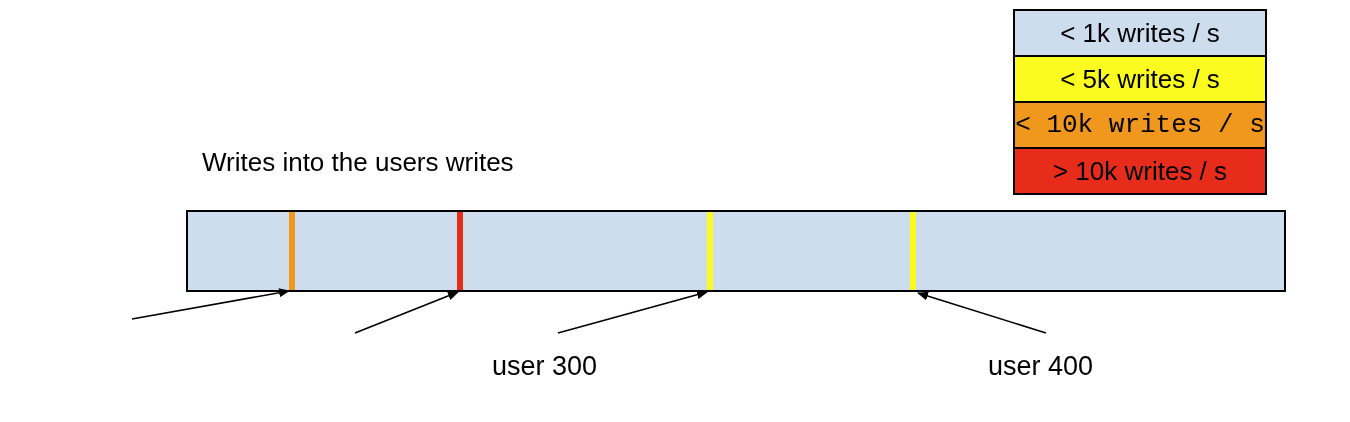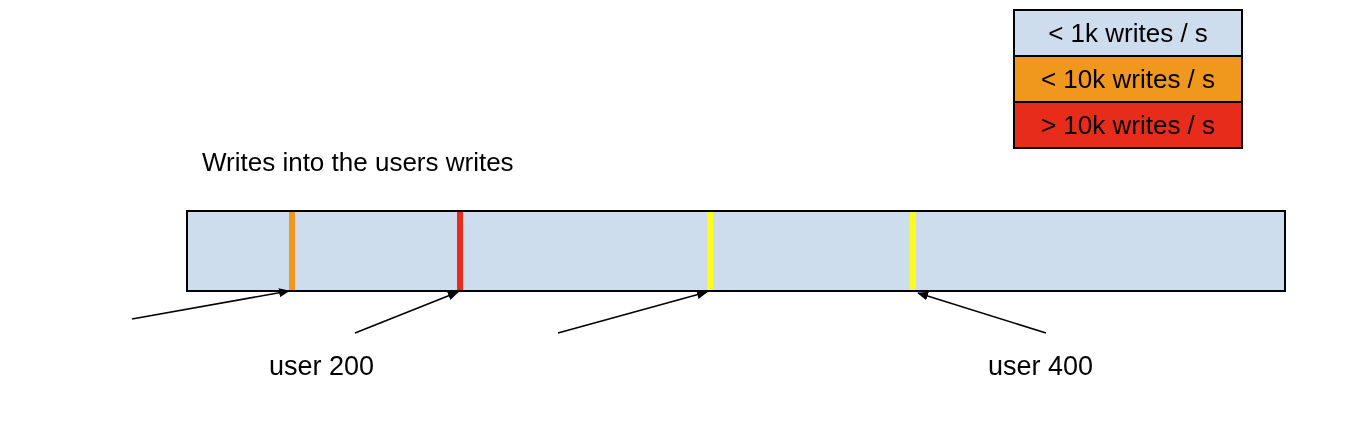--- a/index.html
+++ b/index.html
@@ -31,21 +31,21 @@
   .marker {
     position: absolute;
     top: 0;
     bottom: 0;
     width: 6px;
   }
   .legend {
     position: absolute;
     left: 1013px;
     top: 9px;
-    width: 230px;
+    width: 254px;
     box-sizing: border-box;
     border: 2px solid #000000;
   }
   .legend-row {
     height: 44px;
     line-height: 44px;
     text-align: center;
     font-size: 26px;
     border-bottom: 2px solid #000000;
     white-space: nowrap;
@@ -72,21 +72,24 @@
 <body>
 
 <div class="canvas">
 
   <div class="title">Writes into the users writes</div>
 
   <div class="legend">
     <div class="legend-row" style="background: rgb(205, 221, 238);">
       <span>&lt; 1k writes / s</span>
     </div>
-    <div class="legend-row" style="background: rgb(240, 151, 30);">
+    <div class="legend-row" style="background: rgb(251, 251, 31);">
+      <span>&lt; 5k writes / s</span>
+    </div>
+    <div class="legend-row" style="background: rgb(240, 151, 30); font-family: Liberation Mono, monospace;">
       <span>&lt; 10k writes / s</span>
     </div>
     <div class="legend-row" style="background: rgb(232, 44, 28);">
       <span>&gt; 10k writes / s</span>
     </div>
   </div>
 
   <div class="bar" style="background: rgb(205, 221, 238);">
     <div class="marker" style="background: rgb(240, 151, 30); left: 101px;"></div>
     <div class="marker" style="background: rgb(232, 44, 28); left: 269px;"></div>
@@ -99,16 +102,16 @@
       <marker id="ah" markerWidth="12" markerHeight="9" refX="10" refY="4.5" orient="auto" markerUnits="userSpaceOnUse">
         <path d="M0,0 L11,4.5 L0,9 z" fill="#000000"></path>
       </marker>
     </defs>
     <line x1="132" y1="319" x2="289" y2="291" stroke="#000000" stroke-width="1.6" marker-end="url(#ah)"></line>
     <line x1="355" y1="333" x2="458" y2="292" stroke="#000000" stroke-width="1.6" marker-end="url(#ah)"></line>
     <line x1="558" y1="333" x2="707" y2="292" stroke="#000000" stroke-width="1.6" marker-end="url(#ah)"></line>
     <line x1="1046" y1="333" x2="918" y2="293" stroke="#000000" stroke-width="1.6" marker-end="url(#ah)"></line>
   </svg>
 
-  <div class="user-label lbl-u200">user 200</div>
+  <div class="user-label lbl-u300">user 300</div>
   <div class="user-label lbl-u400">user 400</div>
 
 </div>
 
 </body></html>

